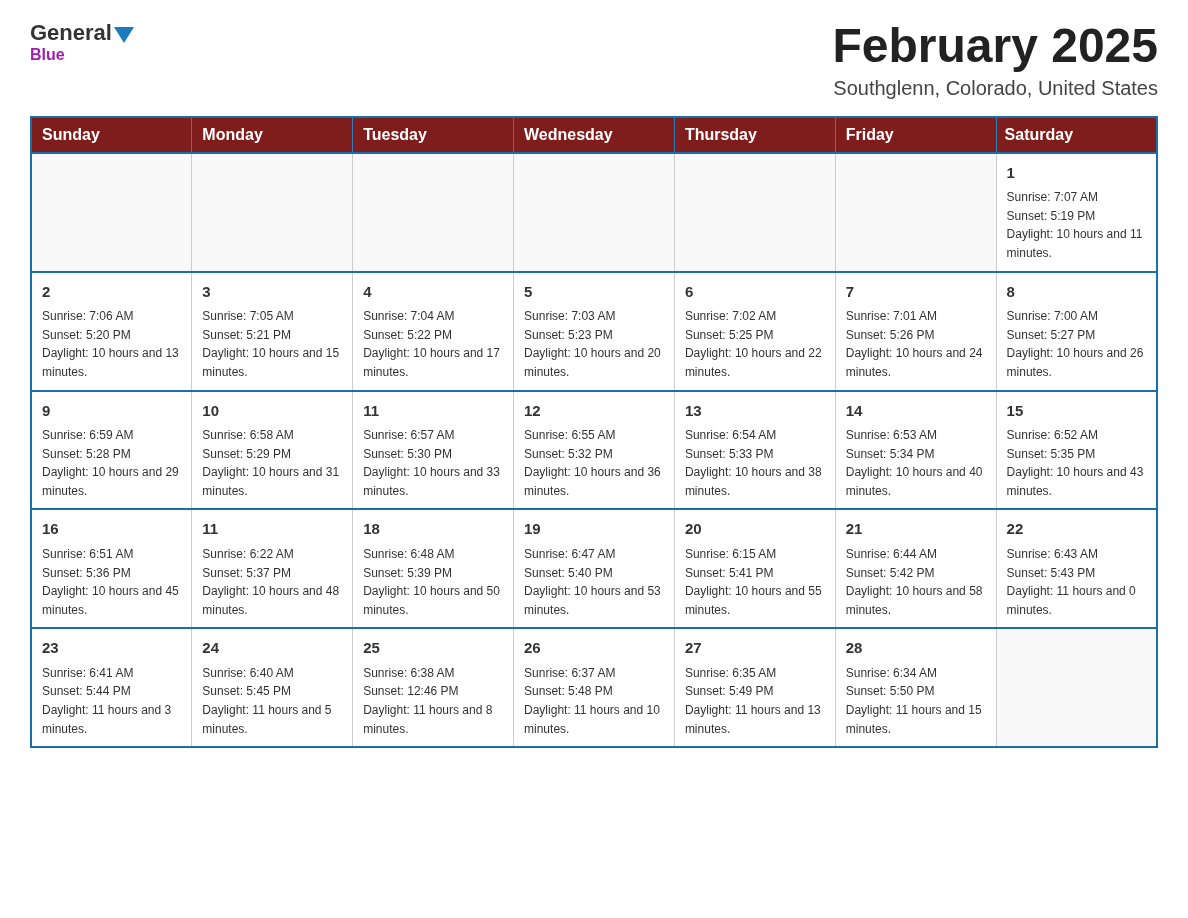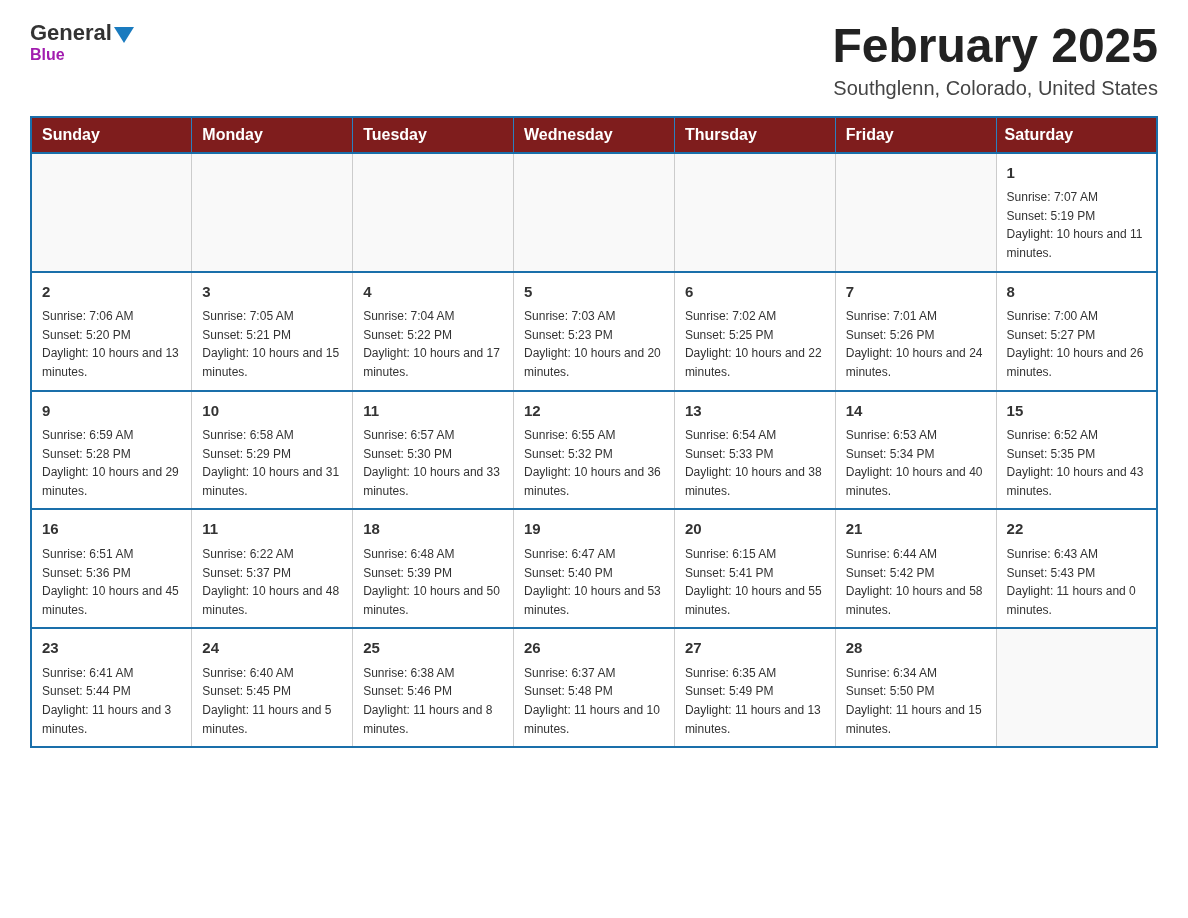--- a/index.html
+++ b/index.html
@@ -300,21 +300,21 @@
         </td>
         <td>
           <span class="day-number">24</span>
           <div class="day-info" style="white-space: pre-line;">Sunrise: 6:40 AM
 Sunset: 5:45 PM
 Daylight: 11 hours and 5 minutes.</div>
         </td>
         <td>
           <span class="day-number">25</span>
           <div class="day-info" style="white-space: pre-line;">Sunrise: 6:38 AM
-Sunset: 5:46 PM
+Sunset: 12:46 PM
 Daylight: 11 hours and 8 minutes.</div>
         </td>
         <td>
           <span class="day-number">26</span>
           <div class="day-info" style="white-space: pre-line;">Sunrise: 6:37 AM
 Sunset: 5:48 PM
 Daylight: 11 hours and 10 minutes.</div>
         </td>
         <td>
           <span class="day-number">27</span>

